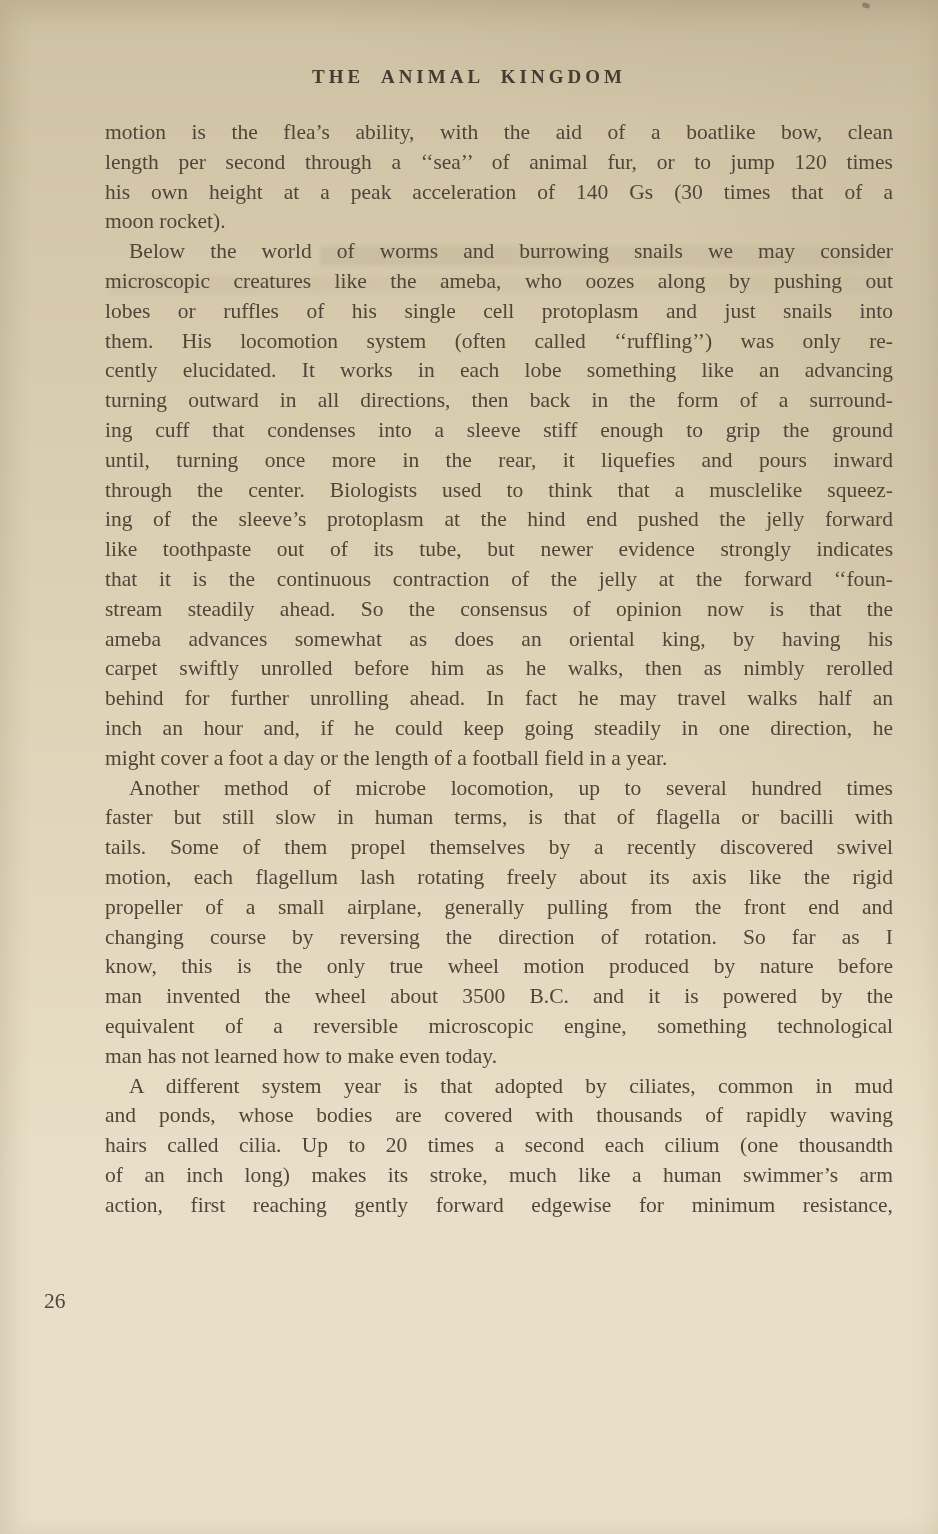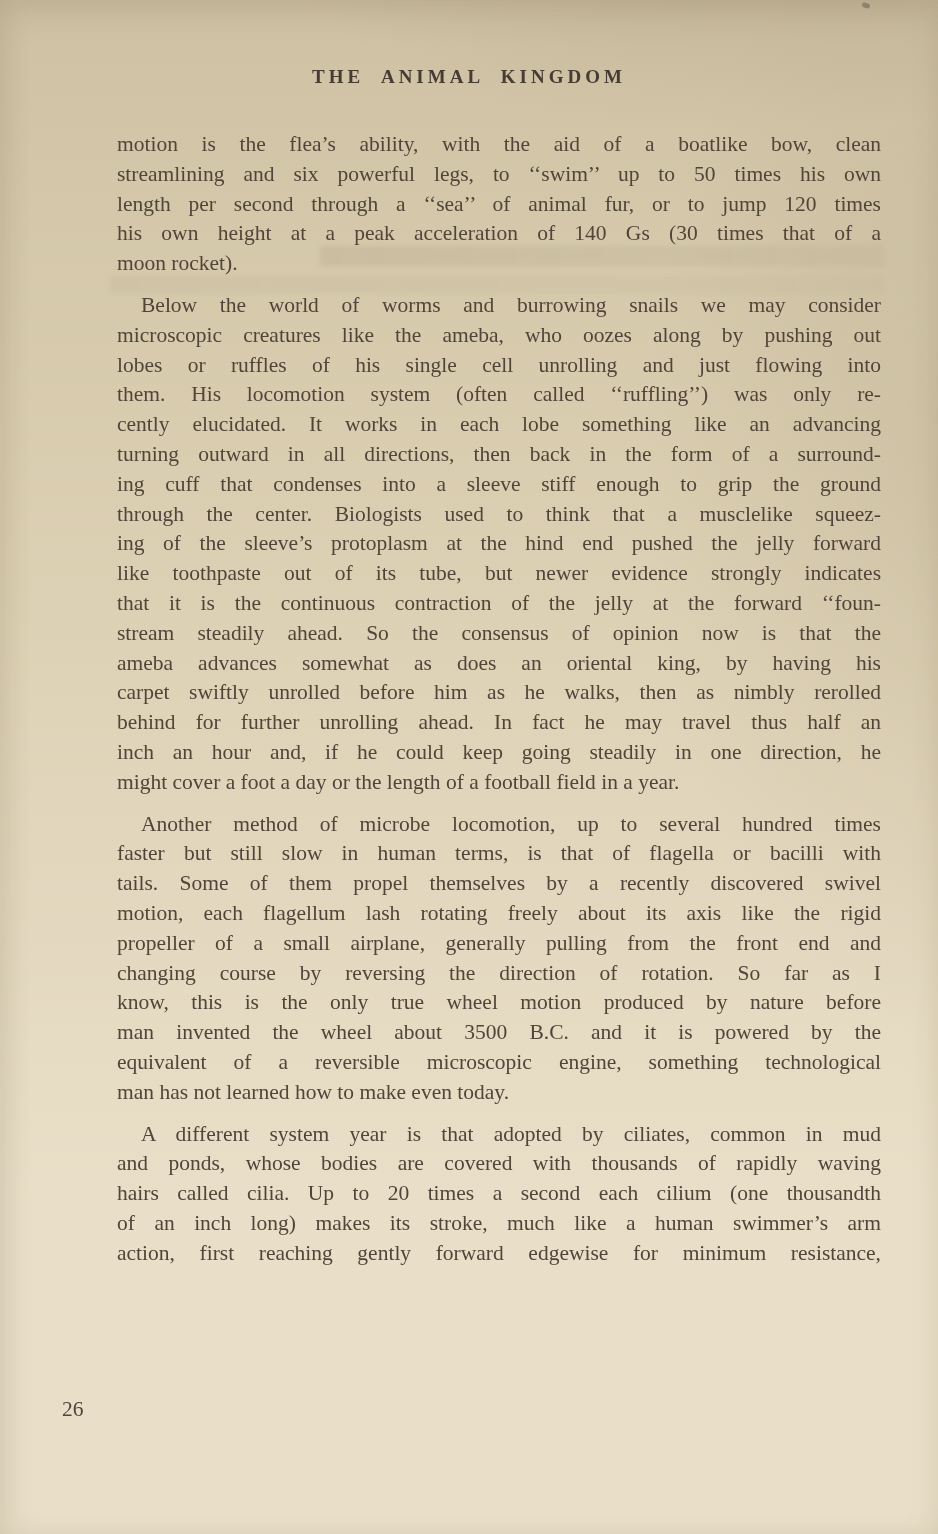--- a/index.html
+++ b/index.html
@@ -32,42 +32,41 @@
     color: var(--header-ink);
   }
   .text-block {
     position: absolute;
     top: 118px;
     left: 105px;
     width: 788px;
     font-size: 21.5px;
     color: var(--ink);
   }
-  .para { margin: 12px; padding: 0; }
+  .para { margin: 0; padding: 0; }
   .line {
     line-height: 29.8px;
     height: 29.8px;
     overflow: hidden;
     text-align: justify;
     text-align-last: justify;
     white-space: nowrap;
   }
   .line.last {
     text-align-last: left;
     white-space: normal;
   }
   .line.indent { text-indent: 24px; }
   .page-number {
     position: absolute;
-    top: 1395px;
+    top: 1287px;
     left: 44px;
     font-size: 21.5px;
     line-height: 29.8px;
     color: var(--ink);
-    margin-left: 18px;
   }
   .scan-speck {
     position: absolute;
     top: 3px;
     left: 862px;
     width: 8px;
     height: 5px;
     background: #877a66;
     border-radius: 45%;
     transform: rotate(18deg);
@@ -88,41 +87,41 @@
 <div class="page" style="--paper-top: #cfc2a4; --paper-mid: #ddd1b5; --paper-bottom: #e9dfc8; --ink: #51453a; --header-ink: #473c32;">
   <div class="scan-speck"></div>
   <div class="ghost-smudge-1"></div>
   <div class="ghost-smudge-2"></div>
 
   <div class="running-header">THE ANIMAL KINGDOM</div>
 
   <div class="text-block" id="text-block">
       <div class="para">
         <div class="line">motion is the flea’s ability, with the aid of a boatlike bow, clean</div>
-        <div class="line">streamlining and six powerful legs, to ‘‘swim’’ up to 50 times his own</div>
         <div class="line">length per second through a ‘‘sea’’ of animal fur, or to jump 120 times</div>
         <div class="line">his own height at a peak acceleration of 140 Gs (30 times that of a</div>
         <div class="line last">moon rocket).</div>
       </div>
       <div class="para">
         <div class="line indent">Below the world of worms and burrowing snails we may consider</div>
         <div class="line">microscopic creatures like the ameba, who oozes along by pushing out</div>
-        <div class="line">lobes or ruffles of his single cell unrolling and just flowing into</div>
+        <div class="line">lobes or ruffles of his single cell protoplasm and just snails into</div>
         <div class="line">them.  His locomotion system (often called ‘‘ruffling’’) was only re-</div>
         <div class="line">cently elucidated.  It works in each lobe something like an advancing</div>
         <div class="line">turning outward in all directions, then back in the form of a surround-</div>
         <div class="line">ing cuff that condenses into a sleeve stiff enough to grip the ground</div>
+        <div class="line">until, turning once more in the rear, it liquefies and pours inward</div>
         <div class="line">through the center.  Biologists used to think that a musclelike squeez-</div>
         <div class="line">ing of the sleeve’s protoplasm at the hind end pushed the jelly forward</div>
         <div class="line">like toothpaste out of its tube, but newer evidence strongly indicates</div>
         <div class="line">that it is the continuous contraction of the jelly at the forward ‘‘foun-</div>
         <div class="line">stream steadily ahead.  So the consensus of opinion now is that the</div>
         <div class="line">ameba advances somewhat as does an oriental king, by having his</div>
         <div class="line">carpet swiftly unrolled before him as he walks, then as nimbly rerolled</div>
-        <div class="line">behind for further unrolling ahead.  In fact he may travel thus half an</div>
+        <div class="line">behind for further unrolling ahead.  In fact he may travel walks half an</div>
         <div class="line">inch an hour and, if he could keep going steadily in one direction, he</div>
         <div class="line last">might cover a foot a day or the length of a football field in a year.</div>
       </div>
       <div class="para">
         <div class="line indent">Another method of microbe locomotion, up to several hundred times</div>
         <div class="line">faster but still slow in human terms, is that of flagella or bacilli with</div>
         <div class="line">tails.  Some of them propel themselves by a recently discovered swivel</div>
         <div class="line">motion, each flagellum lash rotating freely about its axis like the rigid</div>
         <div class="line">propeller of a small airplane, generally pulling from the front end and</div>
         <div class="line">changing course by reversing the direction of rotation.  So far as I</div>

